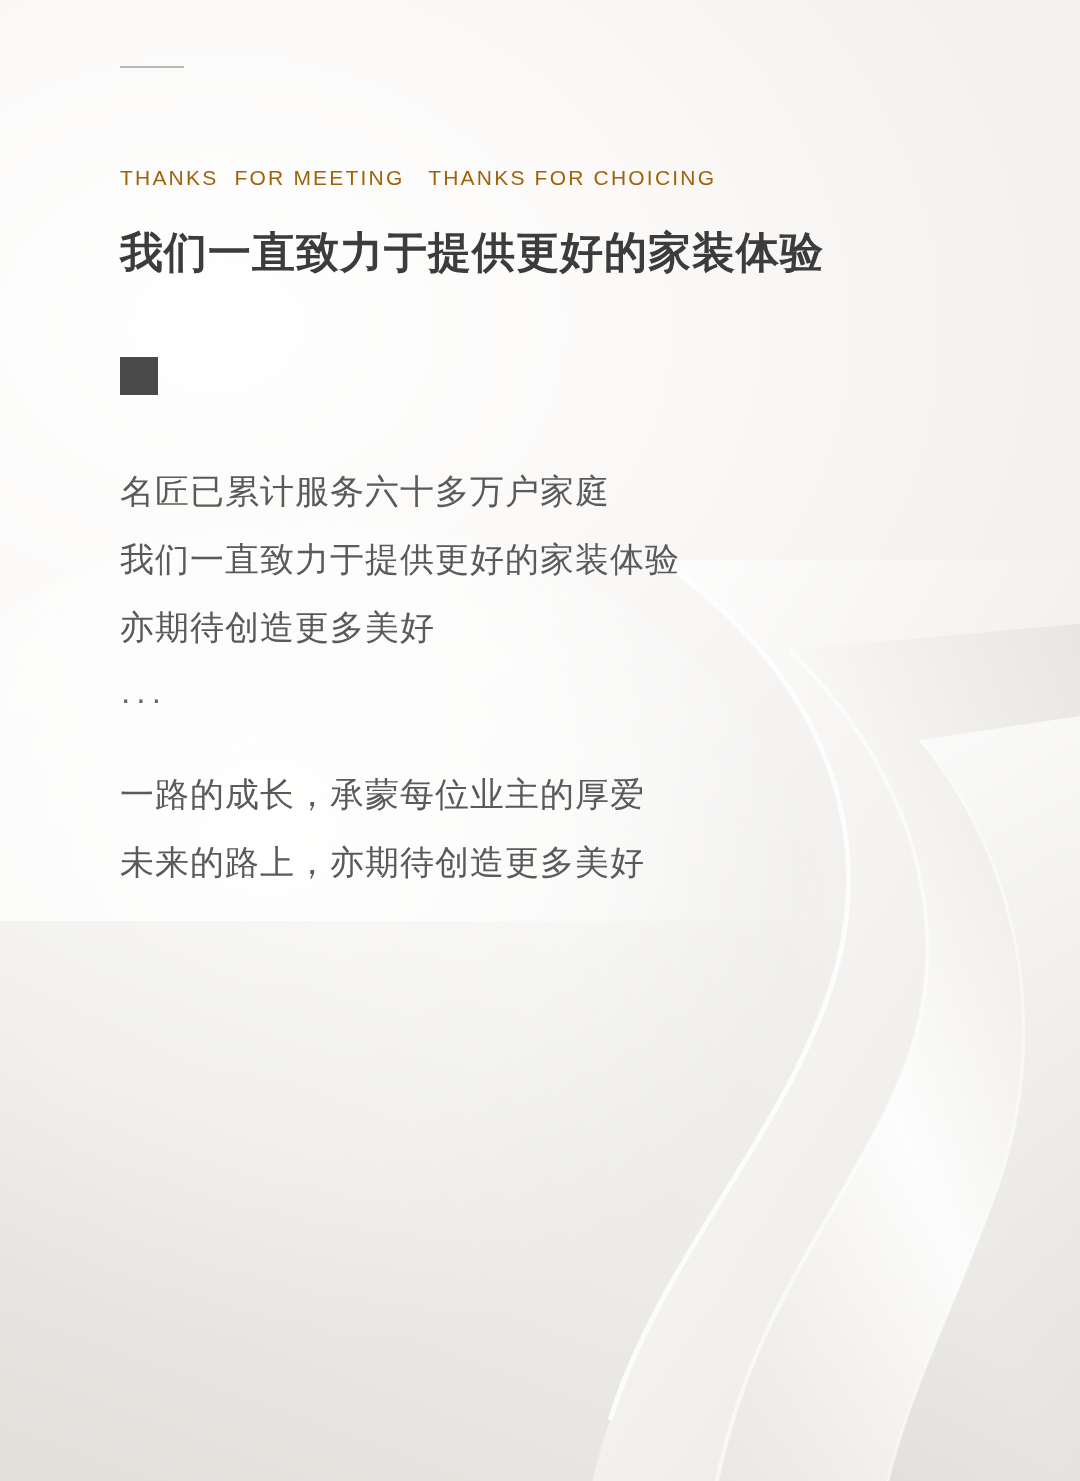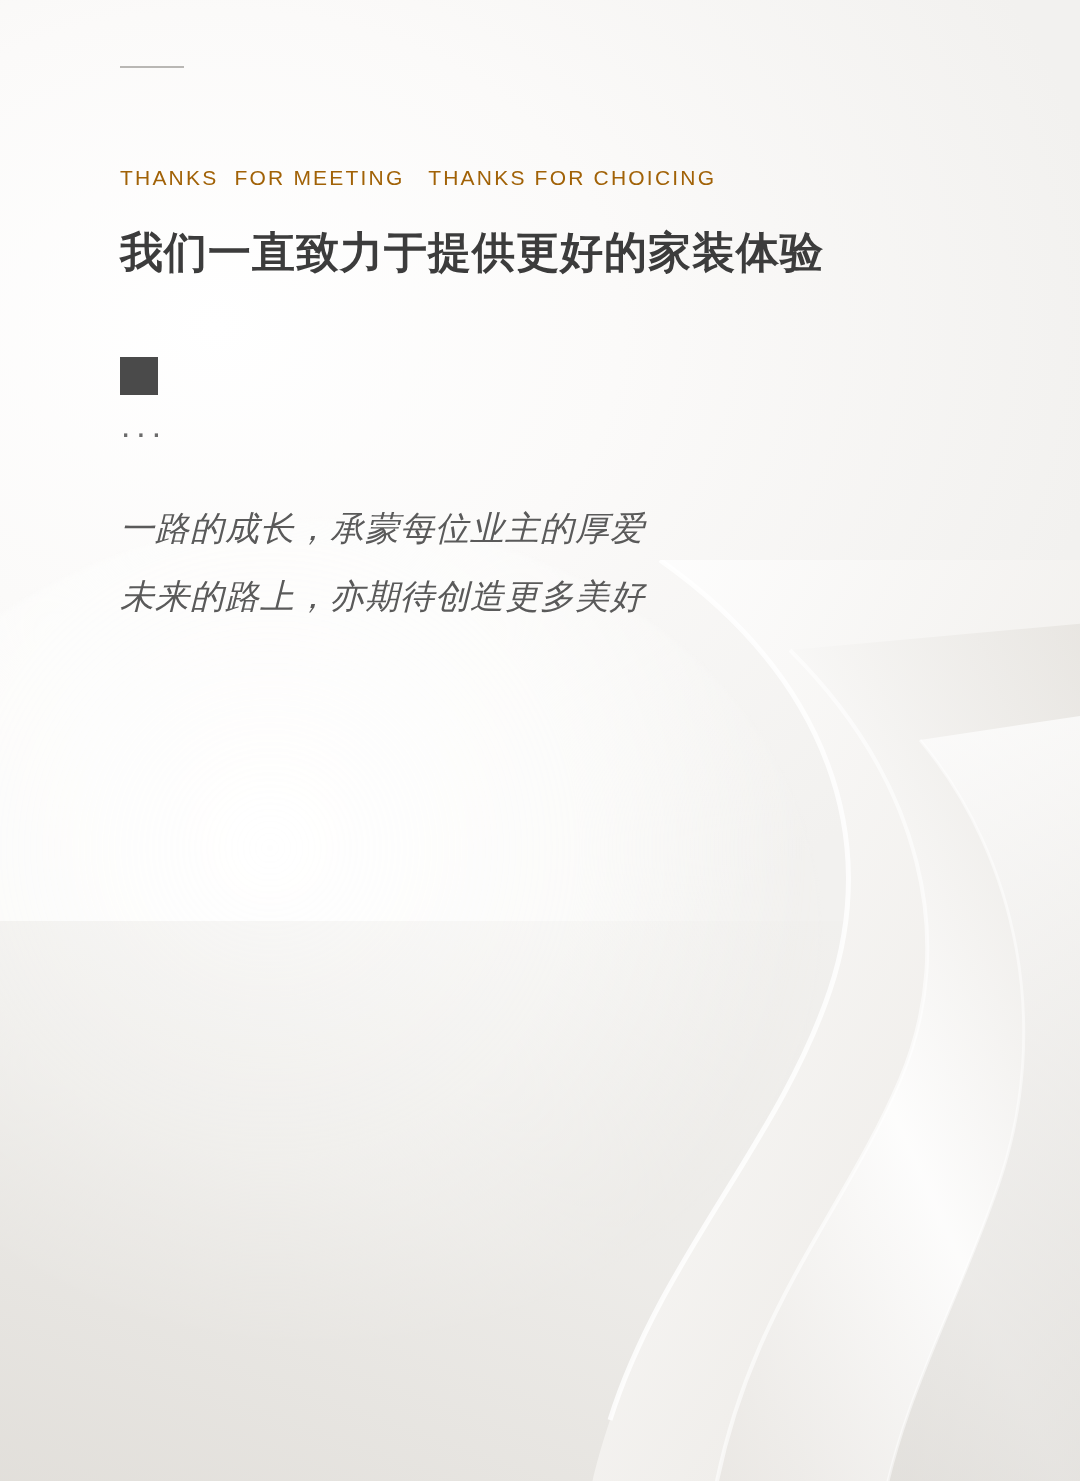--- a/index.html
+++ b/index.html
@@ -116,21 +116,21 @@
   }
 
   .body-block-2 {
     margin-top: 34px;
     font-size: 34px;
     color: #5a5a5a;
     line-height: 2.0;
     letter-spacing: 1px;
     font-weight: 400;
   }
-  .body-block-2 .line { display: block; font-style: italic; }
+  .body-block-2 .line { display: block; }
 </style>
 </head>
 <body>
 
 <div class="poster">
 
   <div class="bg-base"></div>
   <div class="bg-glow"></div>
   <div class="bg-marble"></div>
 
@@ -166,20 +166,25 @@
     <div class="top-rule"></div>
 
     <div class="eyebrow">THANKS  FOR MEETING   THANKS FOR CHOICING</div>
 
     <div class="headline">
       <span class="line">我们一直致力于提供更好的家装体验</span>
     </div>
 
     <div class="square-mark"></div>
 
+    <div class="body-block">
+      <span class="line">名匠已累计服务六十多万户家庭</span>
+      <span class="line">我们一直致力于提供更好的家装体验</span>
+      <span class="line">亦期待创造更多美好</span>
+    </div>
 
     <span class="ellipsis">···</span>
 
     <div class="body-block-2">
       <span class="line">一路的成长，承蒙每位业主的厚爱</span>
       <span class="line">未来的路上，亦期待创造更多美好</span>
     </div>
 
   </div>
 </div>

